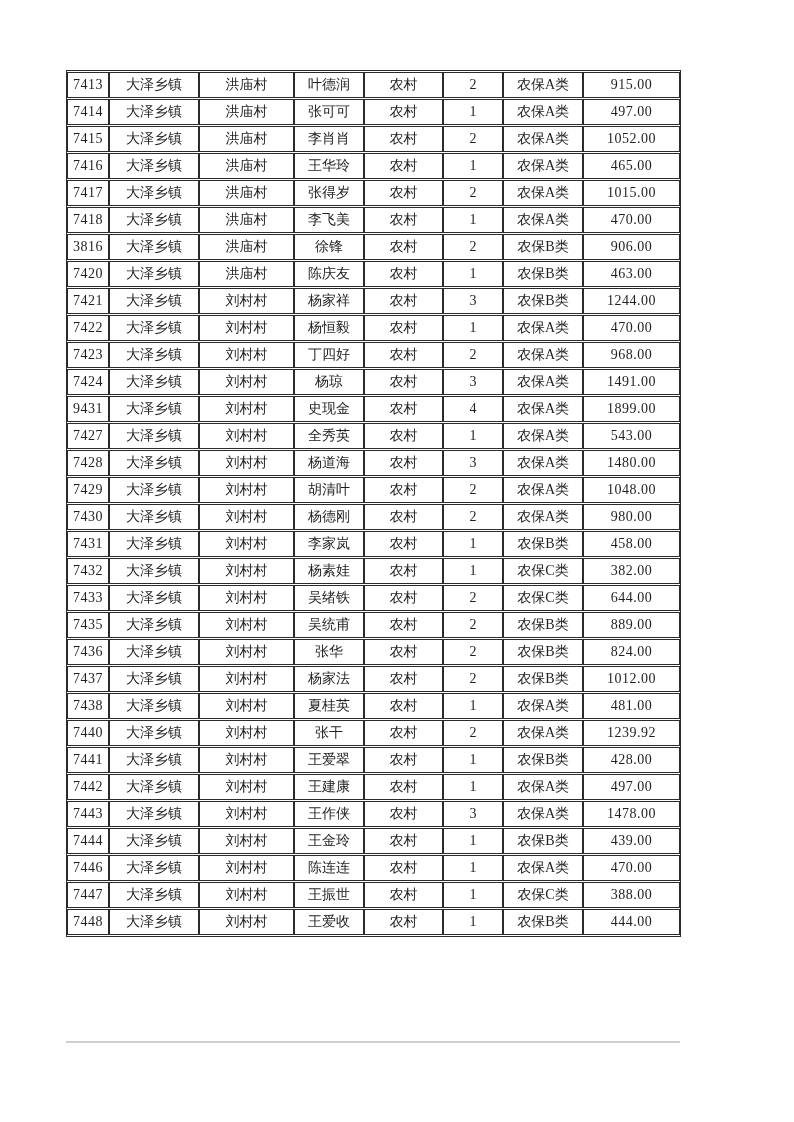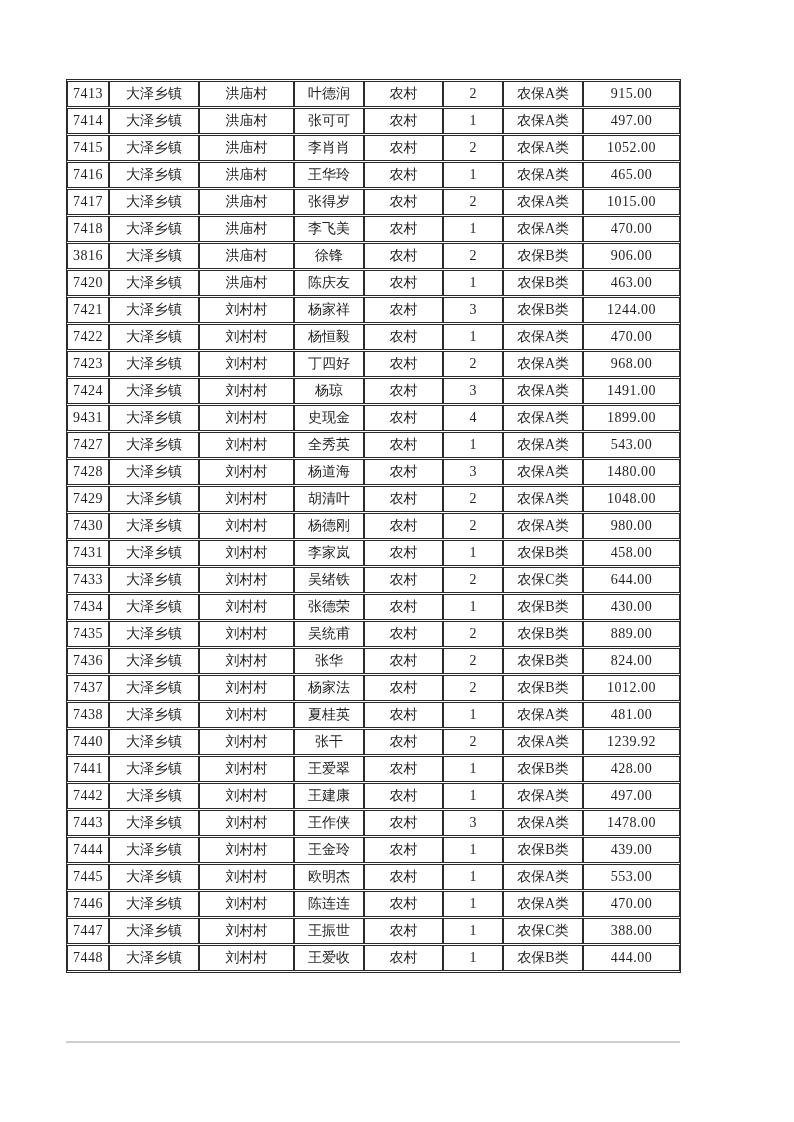--- a/index.html
+++ b/index.html
@@ -18,21 +18,21 @@
   .page {
     position: absolute;
     left: 0; top: 0;
     width: 794px;
     height: 1122px;
     background: #ffffff;
   }
   table.data-table {
     position: absolute;
     left: 66px;
-    top: 79px;
+    top: 70px;
     width: 613px;
     table-layout: fixed;
     border-collapse: separate;
     border-spacing: 0 1px;
     border: 1px solid #2b2b2b;
   }
   table.data-table td {
     border: 1px solid #2b2b2b;
     height: 24px;
     padding: 0 2px;
@@ -252,40 +252,40 @@
           <td class="cell-id">7431</td>
           <td class="cell-town">大泽乡镇</td>
           <td class="cell-village">刘村村</td>
           <td class="cell-name">李家岚</td>
           <td class="cell-residence">农村</td>
           <td class="cell-persons">1</td>
           <td class="cell-category">农保B类</td>
           <td class="cell-amount">458.00</td>
         </tr>
         <tr>
+          <td class="cell-id">7432</td>
+          <td class="cell-town">大泽乡镇</td>
+          <td class="cell-village">刘村村</td>
+          <td class="cell-name">杨素娃</td>
+          <td class="cell-residence">农村</td>
+          <td class="cell-persons">1</td>
+          <td class="cell-category">农保C类</td>
+          <td class="cell-amount">382.00</td>
+        </tr>
+        <tr>
           <td class="cell-id">7433</td>
           <td class="cell-town">大泽乡镇</td>
           <td class="cell-village">刘村村</td>
           <td class="cell-name">吴绪铁</td>
           <td class="cell-residence">农村</td>
           <td class="cell-persons">2</td>
           <td class="cell-category">农保C类</td>
           <td class="cell-amount">644.00</td>
         </tr>
         <tr>
-          <td class="cell-id">7434</td>
-          <td class="cell-town">大泽乡镇</td>
-          <td class="cell-village">刘村村</td>
-          <td class="cell-name">张德荣</td>
-          <td class="cell-residence">农村</td>
-          <td class="cell-persons">1</td>
-          <td class="cell-category">农保B类</td>
-          <td class="cell-amount">430.00</td>
-        </tr>
-        <tr>
           <td class="cell-id">7435</td>
           <td class="cell-town">大泽乡镇</td>
           <td class="cell-village">刘村村</td>
           <td class="cell-name">吴统甫</td>
           <td class="cell-residence">农村</td>
           <td class="cell-persons">2</td>
           <td class="cell-category">农保B类</td>
           <td class="cell-amount">889.00</td>
         </tr>
         <tr>
@@ -360,30 +360,20 @@
         </tr>
         <tr>
           <td class="cell-id">7444</td>
           <td class="cell-town">大泽乡镇</td>
           <td class="cell-village">刘村村</td>
           <td class="cell-name">王金玲</td>
           <td class="cell-residence">农村</td>
           <td class="cell-persons">1</td>
           <td class="cell-category">农保B类</td>
           <td class="cell-amount">439.00</td>
-        </tr>
-        <tr>
-          <td class="cell-id">7445</td>
-          <td class="cell-town">大泽乡镇</td>
-          <td class="cell-village">刘村村</td>
-          <td class="cell-name">欧明杰</td>
-          <td class="cell-residence">农村</td>
-          <td class="cell-persons">1</td>
-          <td class="cell-category">农保A类</td>
-          <td class="cell-amount">553.00</td>
         </tr>
         <tr>
           <td class="cell-id">7446</td>
           <td class="cell-town">大泽乡镇</td>
           <td class="cell-village">刘村村</td>
           <td class="cell-name">陈连连</td>
           <td class="cell-residence">农村</td>
           <td class="cell-persons">1</td>
           <td class="cell-category">农保A类</td>
           <td class="cell-amount">470.00</td>

